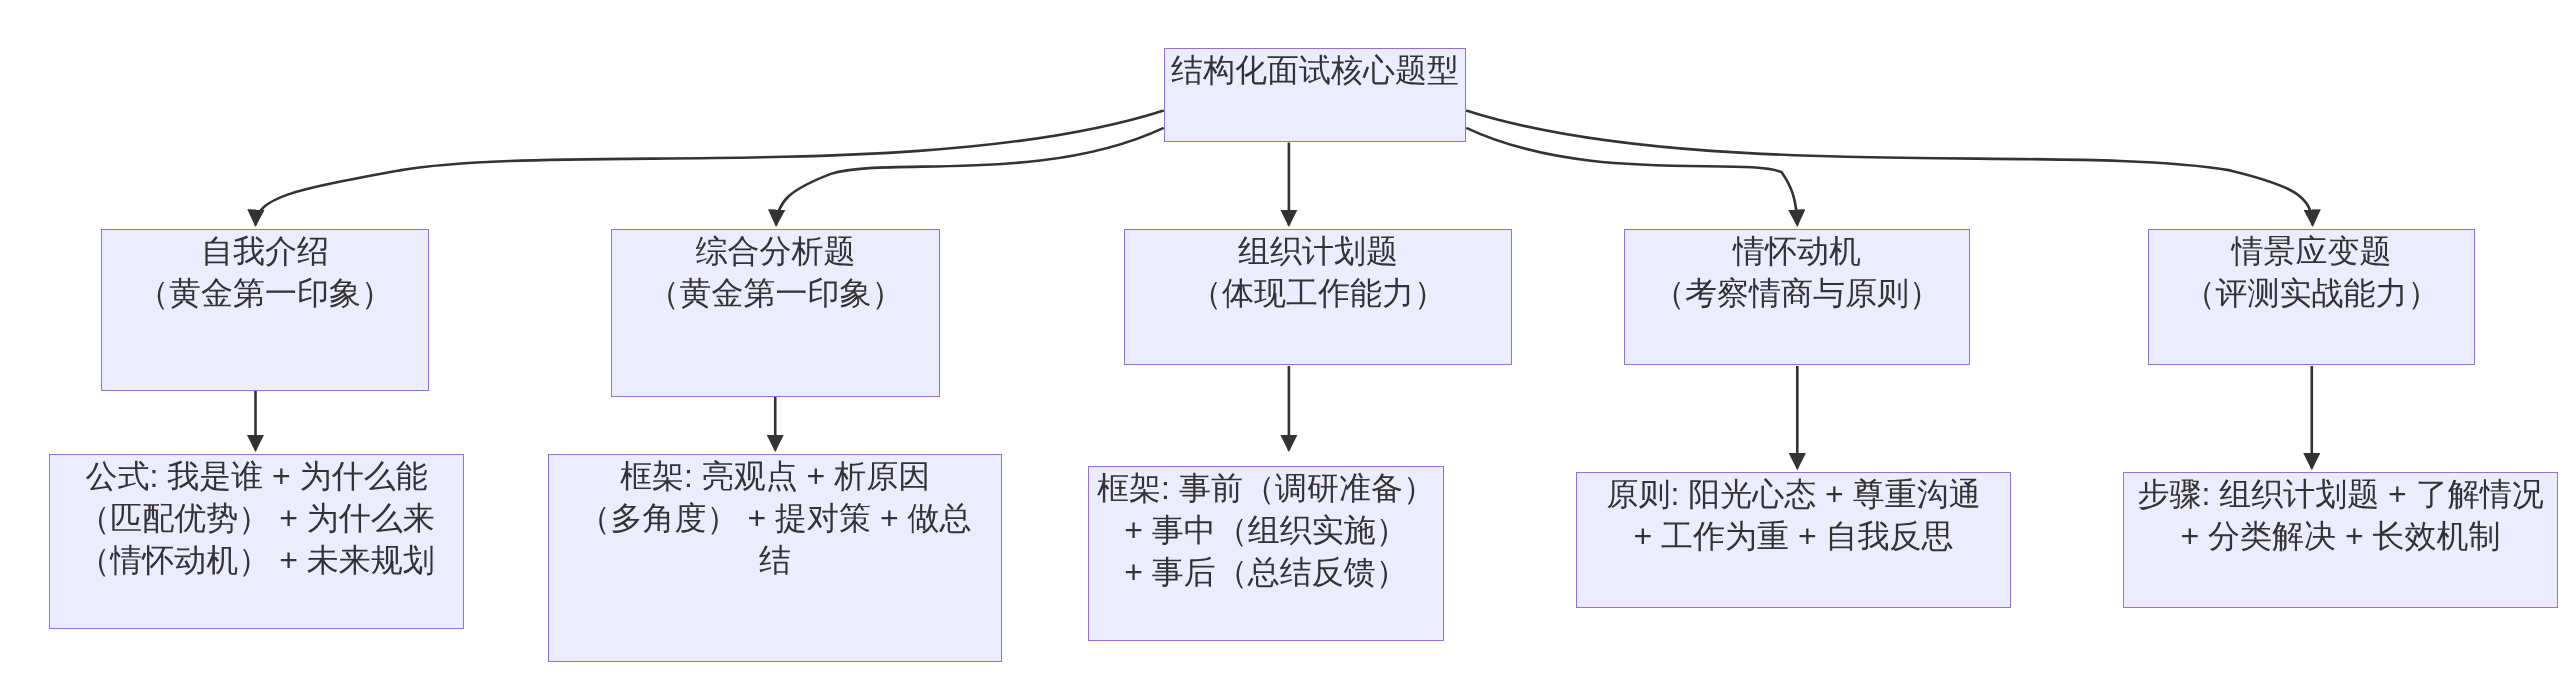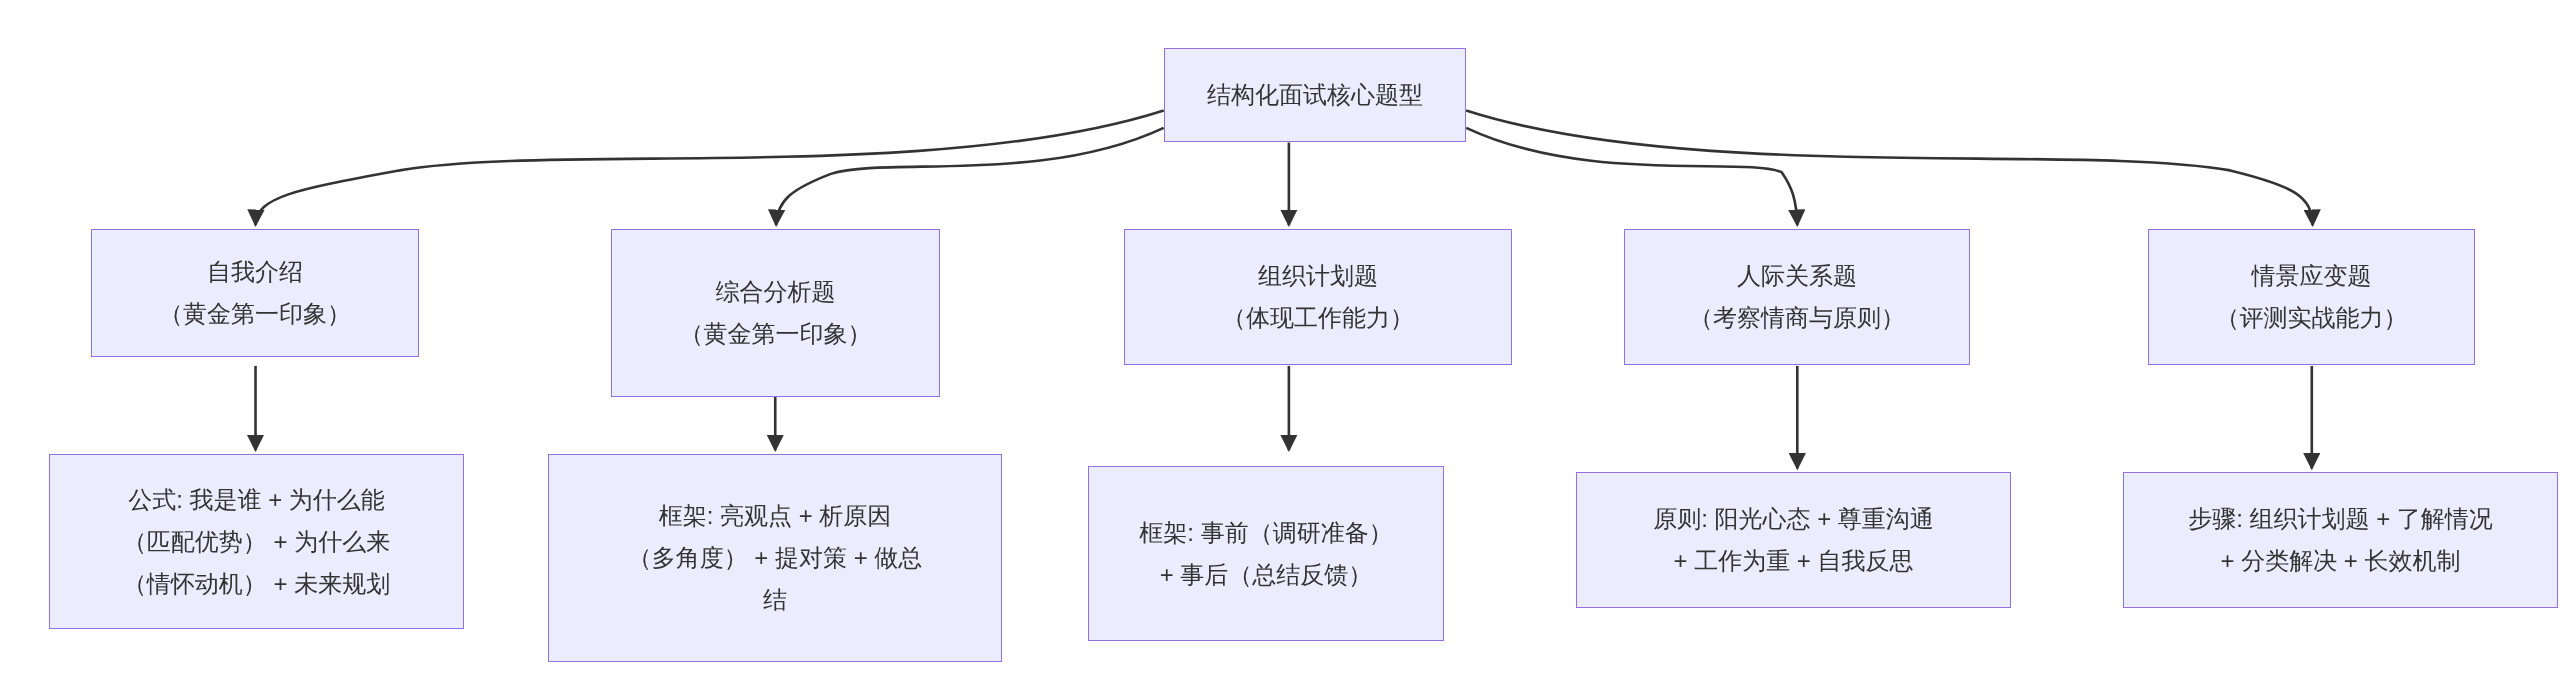--- a/index.html
+++ b/index.html
@@ -27,26 +27,25 @@
     fill: none;
   }
   .arrowfill {
     fill: var(--edge-color, #333333);
   }
   .node {
     position: absolute;
     box-sizing: border-box;
     display: flex;
     flex-direction: column;
-    justify-content: center;
     align-items: center;
     background: var(--node-fill, #ECECFF);
     border: 1.7px solid var(--node-border, #9370DB);
     color: var(--text-color, #333333);
-    font-size: 24px;
+    font-size: 32px;
     line-height: 42px;
     text-align: center;
   }
   .tline {
     display: block;
     white-space: nowrap;
   }
 </style>
 </head>
 <body>
@@ -68,53 +67,54 @@
     <path class="edge" d="M892,421 L892,518" marker-end="url(#arrowhead)"></path>
     <path class="edge" d="M1483,421 L1483,518" marker-end="url(#arrowhead)"></path>
     <path class="edge" d="M2068,421 L2068,539" marker-end="url(#arrowhead)"></path>
     <path class="edge" d="M2660,421 L2660,539" marker-end="url(#arrowhead)"></path>
   </svg>
 
   <div class="node" style="left:1164px;top:48px;width:302px;height:94px">
     <span class="tline">结构化面试核心题型</span>
   </div>
 
-  <div class="node" style="left:91px;top:229px;width:328px;height:128px">
+  <div class="node" style="left:101px;top:229px;width:328px;height:162px">
     <span class="tline">自我介绍</span>
     <span class="tline">（黄金第一印象）</span>
   </div>
   <div class="node" style="left:611px;top:229px;width:329px;height:168px">
     <span class="tline">综合分析题</span>
     <span class="tline">（黄金第一印象）</span>
   </div>
   <div class="node" style="left:1124px;top:229px;width:388px;height:136px">
     <span class="tline">组织计划题</span>
     <span class="tline">（体现工作能力）</span>
   </div>
   <div class="node" style="left:1624px;top:229px;width:346px;height:136px">
-    <span class="tline">人际关系题</span>
+    <span class="tline">情怀动机</span>
     <span class="tline">（考察情商与原则）</span>
   </div>
   <div class="node" style="left:49px;top:454px;width:415px;height:175px">
     <span class="tline">公式: 我是谁 + 为什么能</span>
     <span class="tline">（匹配优势） + 为什么来</span>
     <span class="tline">（情怀动机） + 未来规划</span>
   </div>
 
   <div class="node" style="left:2148px;top:229px;width:327px;height:136px">
     <span class="tline">情景应变题</span>
     <span class="tline">（评测实战能力）</span>
   </div>
   <div class="node" style="left:548px;top:454px;width:454px;height:208px">
     <span class="tline">框架: 亮观点 + 析原因</span>
     <span class="tline">（多角度） + 提对策 + 做总</span>
     <span class="tline">结</span>
   </div>
   <div class="node" style="left:1088px;top:466px;width:356px;height:175px">
     <span class="tline">框架: 事前（调研准备）</span>
+    <span class="tline">+ 事中（组织实施）</span>
     <span class="tline">+ 事后（总结反馈）</span>
   </div>
   <div class="node" style="left:1576px;top:472px;width:435px;height:136px">
     <span class="tline">原则: 阳光心态 + 尊重沟通</span>
     <span class="tline">+ 工作为重 + 自我反思</span>
   </div>
   <div class="node" style="left:2123px;top:472px;width:435px;height:136px">
     <span class="tline">步骤: 组织计划题 + 了解情况</span>
     <span class="tline">+ 分类解决 + 长效机制</span>
   </div>

